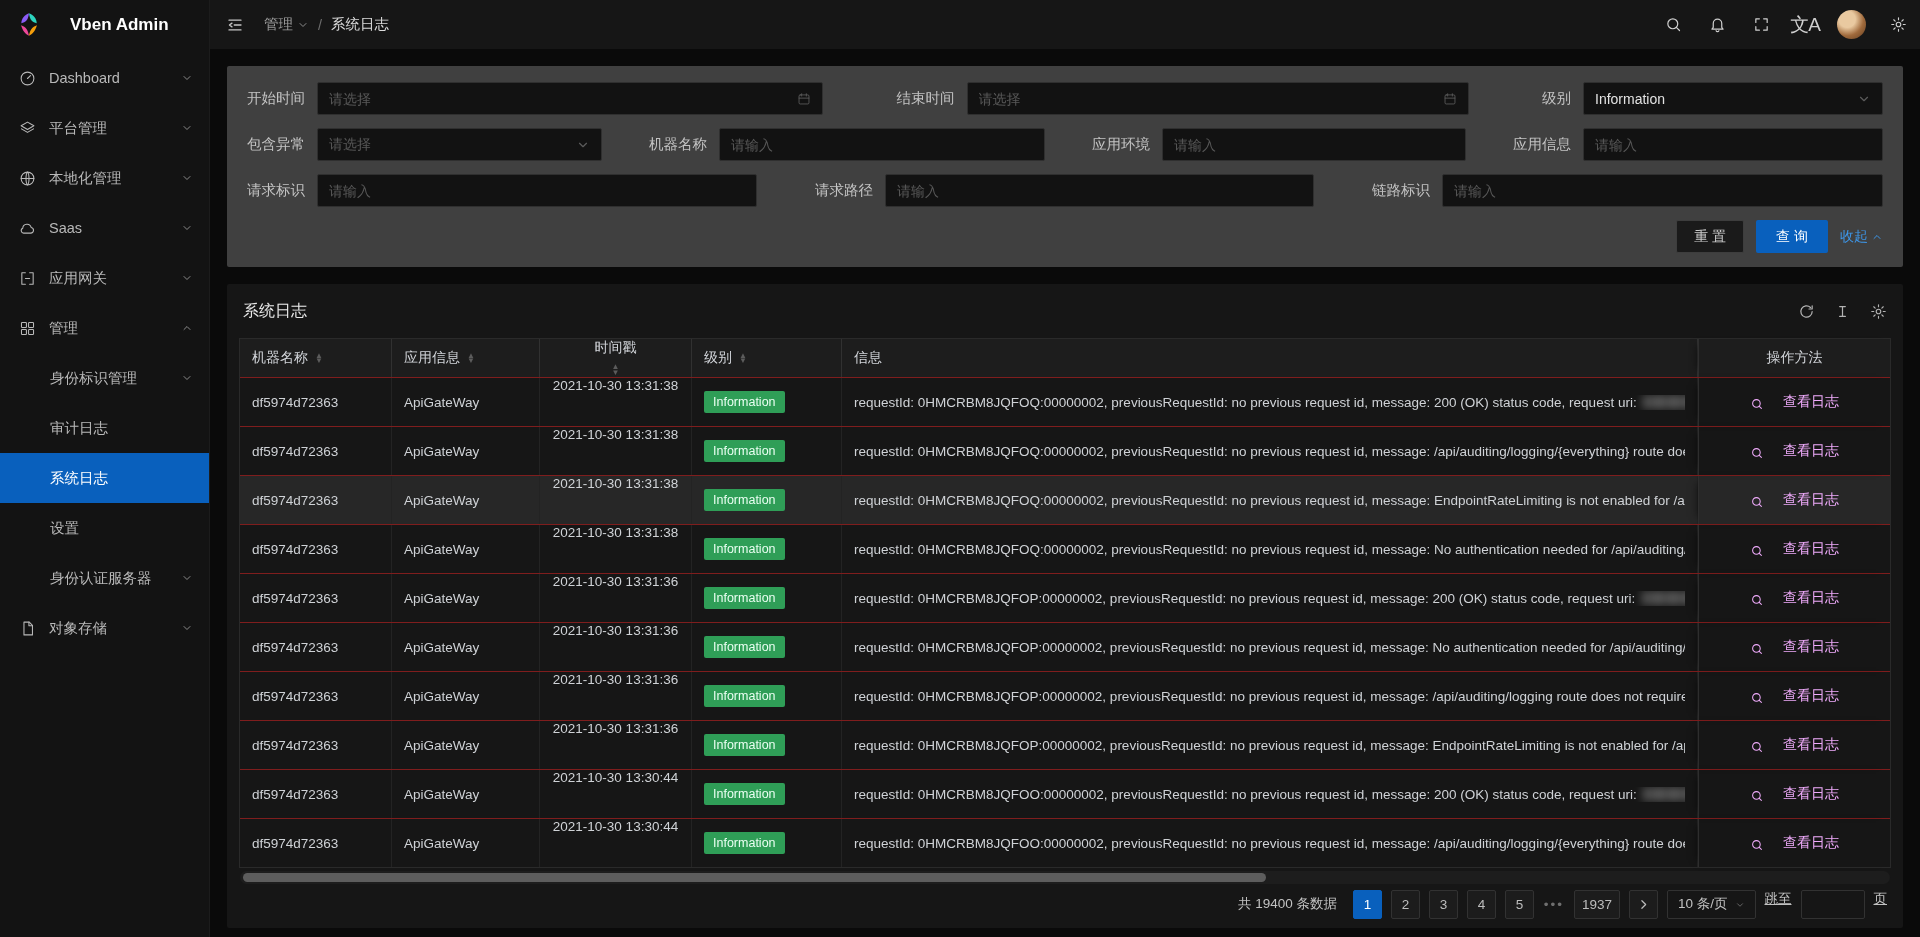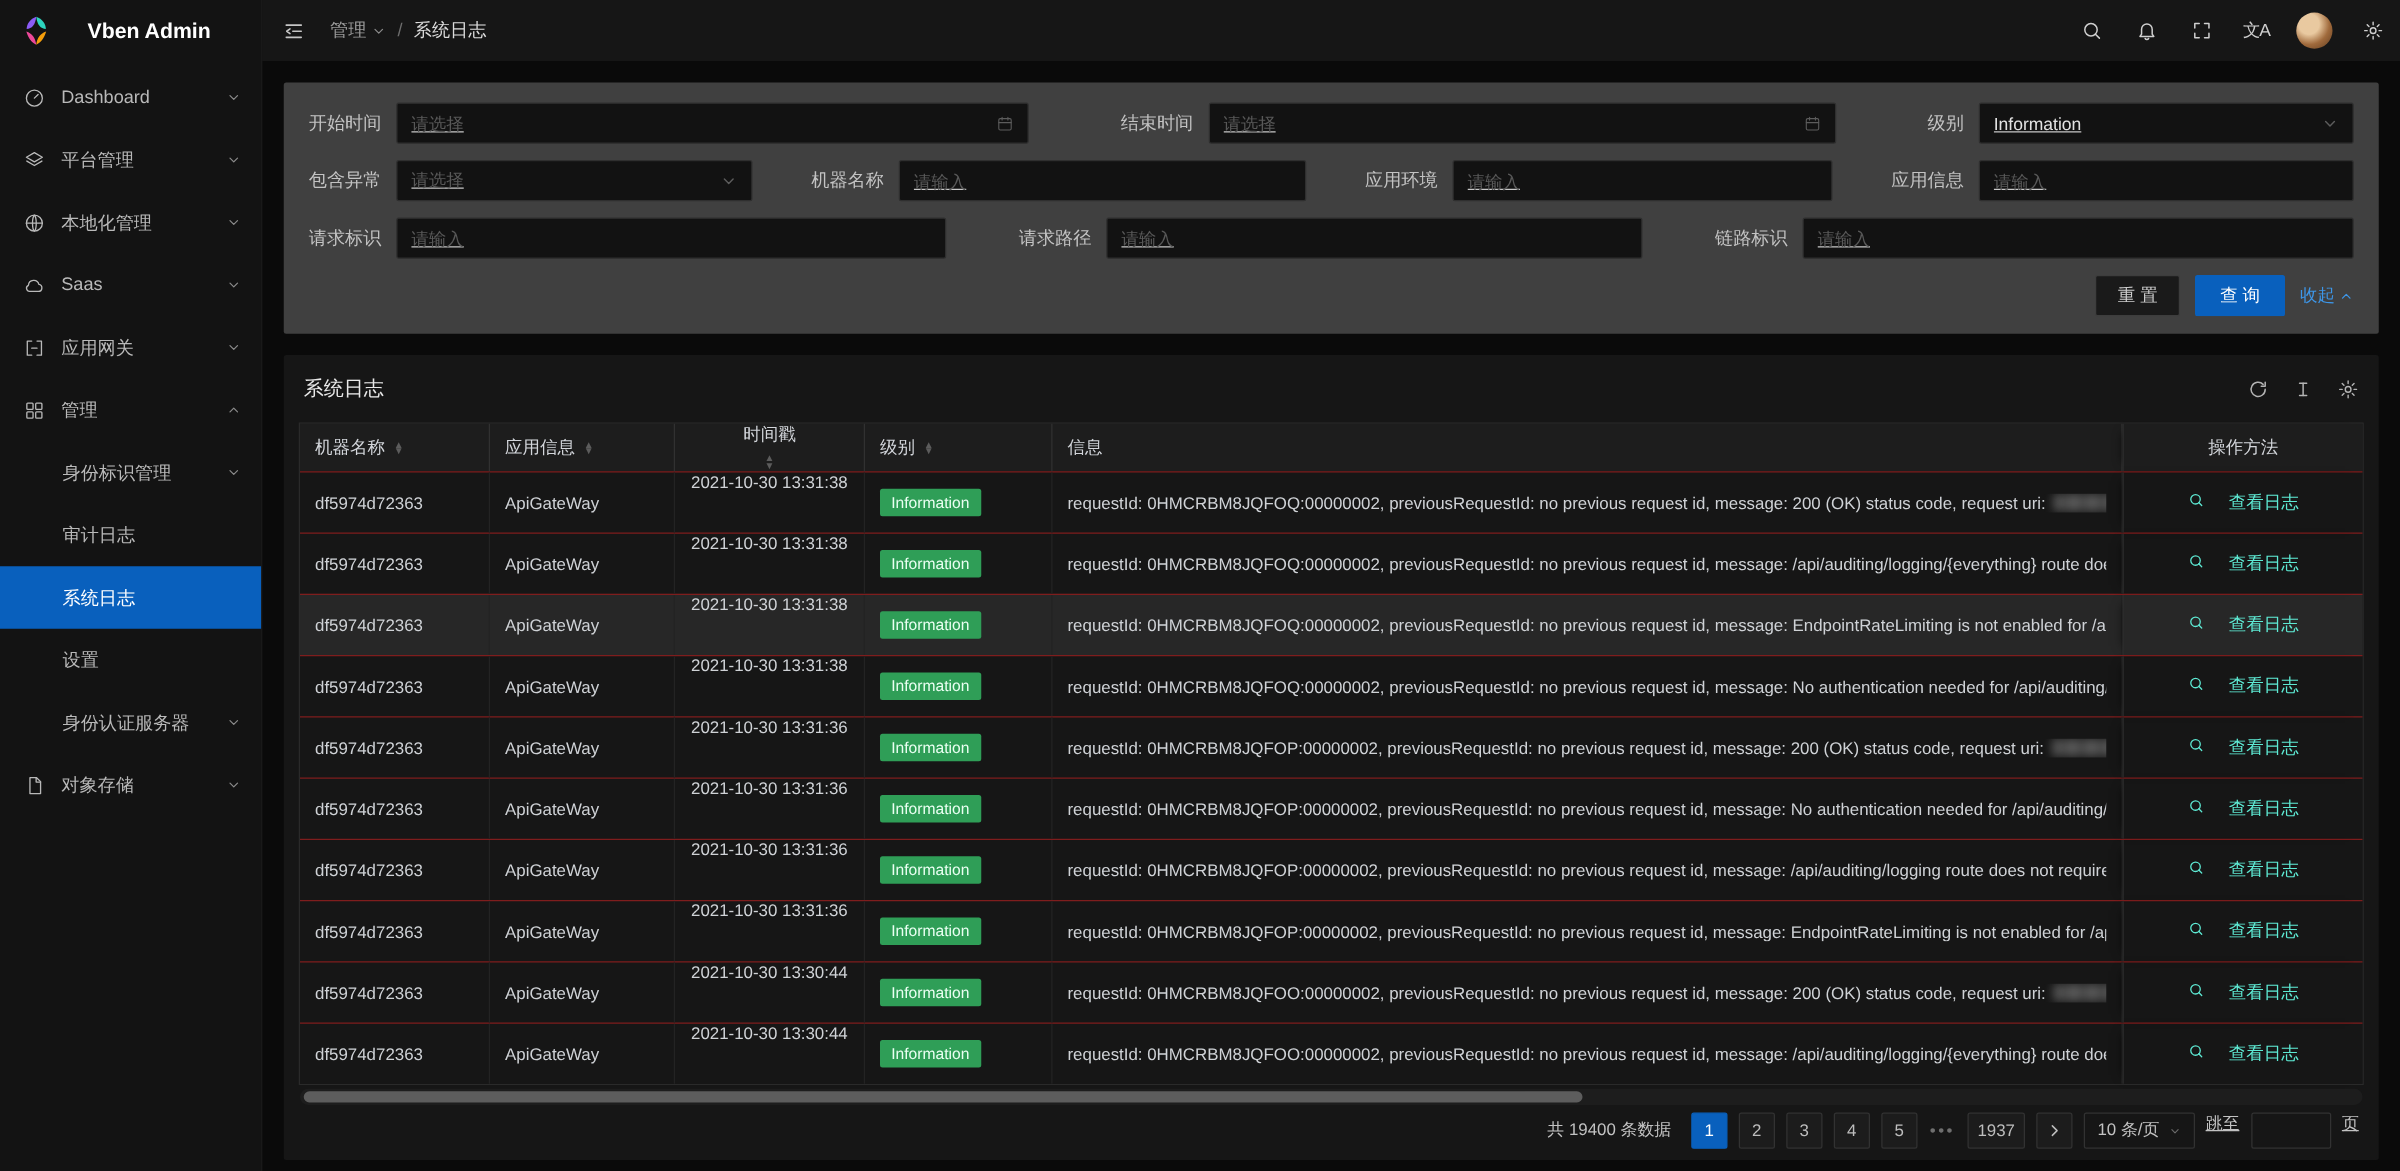--- a/index.html
+++ b/index.html
@@ -32,33 +32,33 @@
   .topbar { height:49px; background:#161616; display:flex; align-items:center; flex-shrink:0; }
   .fold-btn { width:50px; height:49px; display:flex; align-items:center; justify-content:center; color:#c5c5c5; cursor:pointer; }
   .fold-btn svg { width:18px; height:18px; }
   .breadcrumb { display:flex; align-items:center; gap:9px; margin-left:4px; color:#9b9b9b; font-size:14.5px; }
   .crumb-parent { display:flex; align-items:center; gap:4px; cursor:pointer; }
   .crumb-sep { color:#6d6d6d; }
   .crumb-current { color:#dcdcdc; }
   .topbar-right { margin-left:auto; display:flex; align-items:center; height:100%; }
   .tb-icon { width:44px; height:49px; display:flex; align-items:center; justify-content:center; color:#cfcfcf; cursor:pointer; }
   .tb-icon svg { width:17px; height:17px; }
-  .locale-glyph { font-size:14px; letter-spacing:-1px; }
+  .locale-glyph { font-size:19px; letter-spacing:-1px; }
   .avatar { width:29px; height:29px; border-radius:50%; margin:0 10px;
     background: radial-gradient(circle at 35% 32%, #e9c9a0 0 30%, #a06a3c 60%, #5d3a1e 100%); cursor:pointer; }
 
   
   .content { flex:1; min-height:0; padding:17px 17px 9px; display:flex; flex-direction:column; gap:17px; background:#0a0a0a; }
 
   
   .filter-panel { background:#404040; border-radius:2px; padding:16px 20px 14px; flex-shrink:0; }
   .filter-row { display:flex; align-items:center; justify-content:space-between; margin-bottom:13px; }
   .field { display:flex; align-items:center; }
   .field-label { margin-right:12px; color:#c3c3c3; white-space:nowrap; font-size:14.5px; }
-  .control { position:relative; height:33px; background:#121212; border:1px solid #2f2f2f; border-radius:2px; display:flex; align-items:center; padding:0 11px; gap:8px;text-decoration:underline; }
+  .control { position:relative; height:33px; background:#121212; border:1px solid #2f2f2f; border-radius:2px; display:flex; align-items:center; padding:0 11px; gap:8px; }
   .control input { flex:1; min-width:0; background:transparent; border:none; outline:none; color:#e2e2e2; font:inherit; }
   .control input::placeholder { color:#585858; }
   .sel-value { flex:1; color:#e2e2e2; white-space:nowrap; overflow:hidden; }
   .sel-value.ph { color:#585858; }
   .suffix-icon { width:14px; height:14px; color:#5c5c5c; flex-shrink:0; }
   .suffix-icon svg { width:14px; height:14px; }
   .filter-actions { display:flex; justify-content:flex-end; align-items:center; gap:12px; margin-top:3px; }
   .btn { height:33px; border-radius:2px; font-size:14px; display:inline-flex; align-items:center; justify-content:center; cursor:pointer; border:1px solid transparent; }
   .btn-reset { padding:0 17px; background:#1a1a1a; border-color:#3d3d3d; color:#cdcdcd; }
   .btn-query { padding:0 19px; background:#0960bd; color:#fff; }
@@ -81,21 +81,21 @@
   .tbody .tr { display:flex; height:49px; border-top:1px solid #7f1d1d; background:#161616; }
   .tr.hl { background:#272727; }
   .td { display:flex; align-items:center; padding:0 12px; border-right:1px solid #232323; font-size:13.5px; color:#cfd2d6; overflow:hidden; white-space:nowrap; }
   .c-machine { width:152px; } .c-app { width:148px; } .c-time { width:152px;flex-direction:column; } .c-level { width:150px; }
   .c-msg { flex:1; min-width:0; }
   .c-action { width:192px; justify-content:center; border-right:none; border-left:1px solid #2e2e2e; box-shadow:-7px 0 8px -7px rgba(0,0,0,.6); }
   .tag-info { display:inline-flex; align-items:center; height:22px; padding:0 9px; border-radius:2px; background:#2f9e57; color:#eafff2; font-size:12.5px; }
   .msg-text { overflow:hidden; white-space:nowrap; }
   .redact { display:inline-block; width:130px; height:14px; margin-left:3px; vertical-align:-2px; border-radius:2px;
     background:repeating-linear-gradient(90deg,#9a9a9a 0 5px,#6a6a6a 5px 10px,#858585 10px 15px); filter:blur(4px); opacity:.55; }
-  .view-log { display:inline-flex; align-items:flex-start; gap:19px; color:#5eead4; cursor:pointer; font-size:14px; }
+  .view-log { display:inline-flex; align-items:flex-end; gap:19px; color:#f0abfc; cursor:pointer; font-size:14px; }
   .view-log svg { width:14px; height:14px; }
 
   .hscroll { height:13px; margin:3px 1px 2px; background:#1d1d1d; border-radius:7px; position:relative; flex-shrink:0; }
   .hscroll-thumb { position:absolute; left:3px; top:2px; height:9px; width:62%; background:#5d5d5d; border-radius:5px; cursor:pointer; }
 
   
   .pagination { flex:1; display:flex; align-items:center; justify-content:flex-end; gap:9px; color:#c2c2c2; font-size:13.5px; padding:0 4px 6px; }
   .pg-total { margin-right:7px; }
   .page-btn { min-width:29px; height:29px; padding:0 7px; display:inline-flex; align-items:center; justify-content:center; background:#1c1c1c; border:1px solid #323232; border-radius:2px; color:#bdbdbd; cursor:pointer; font-size:13.5px; }
   .page-btn.active { background:#0960bd; border-color:#0960bd; color:#fff; }

